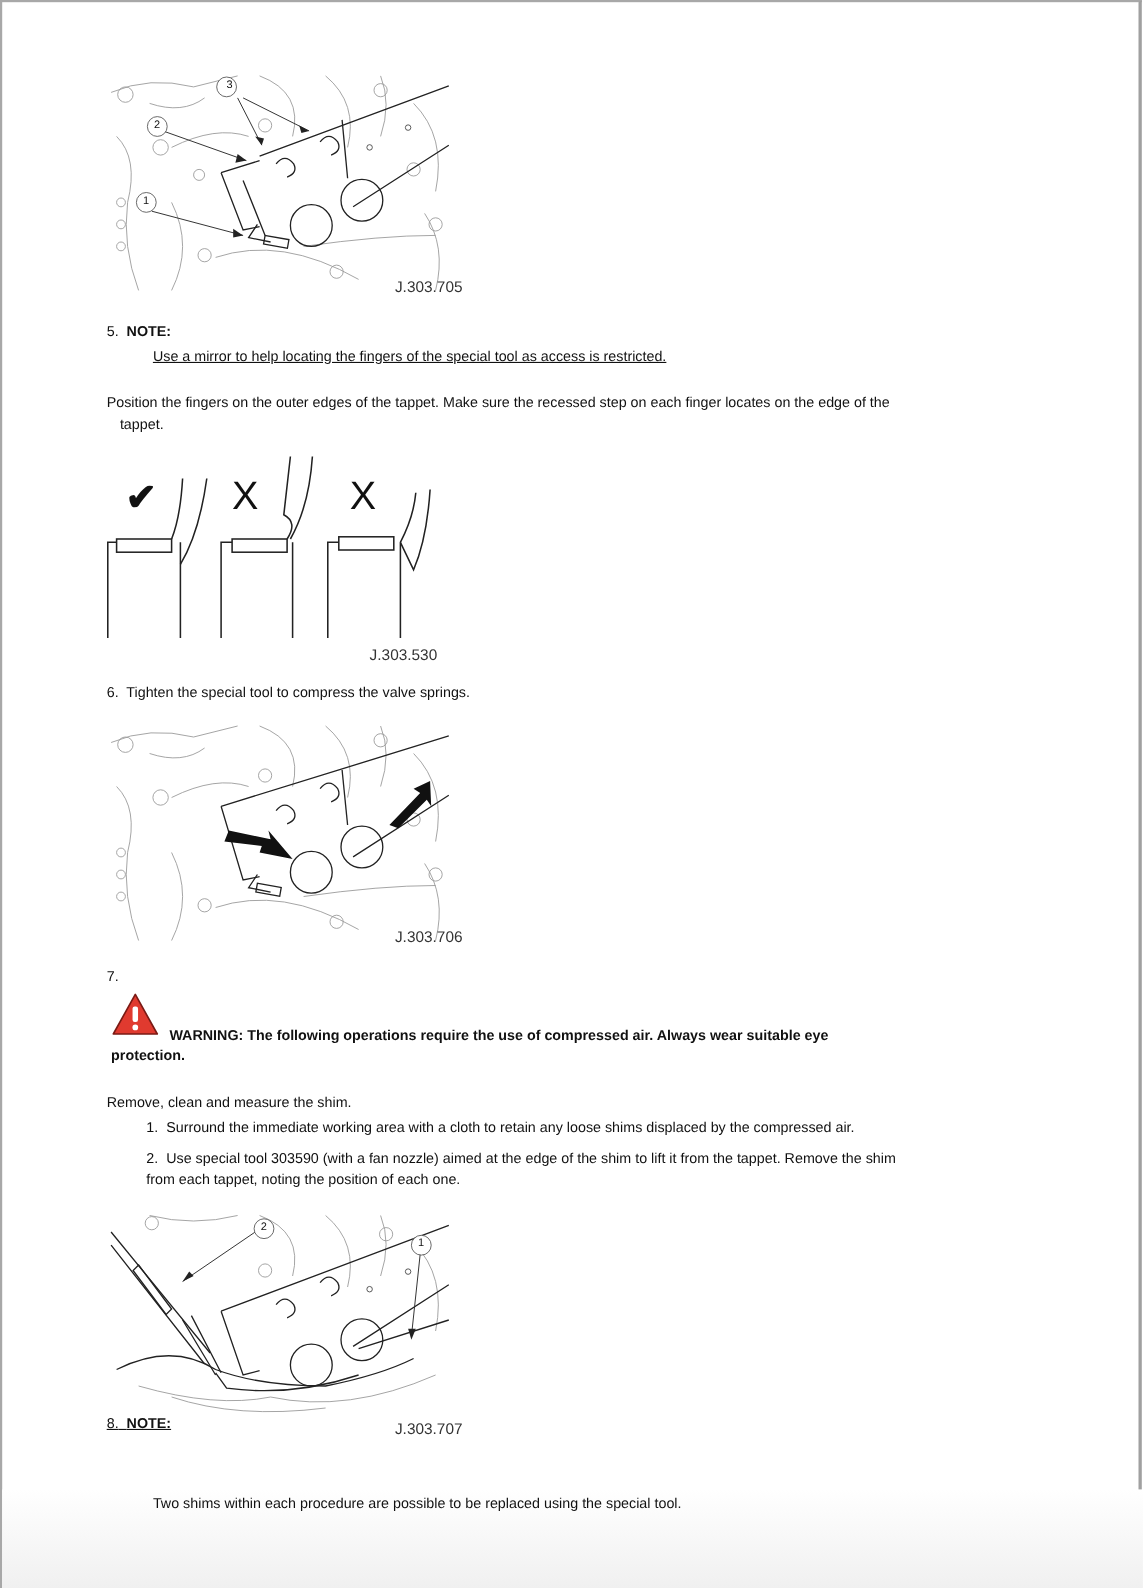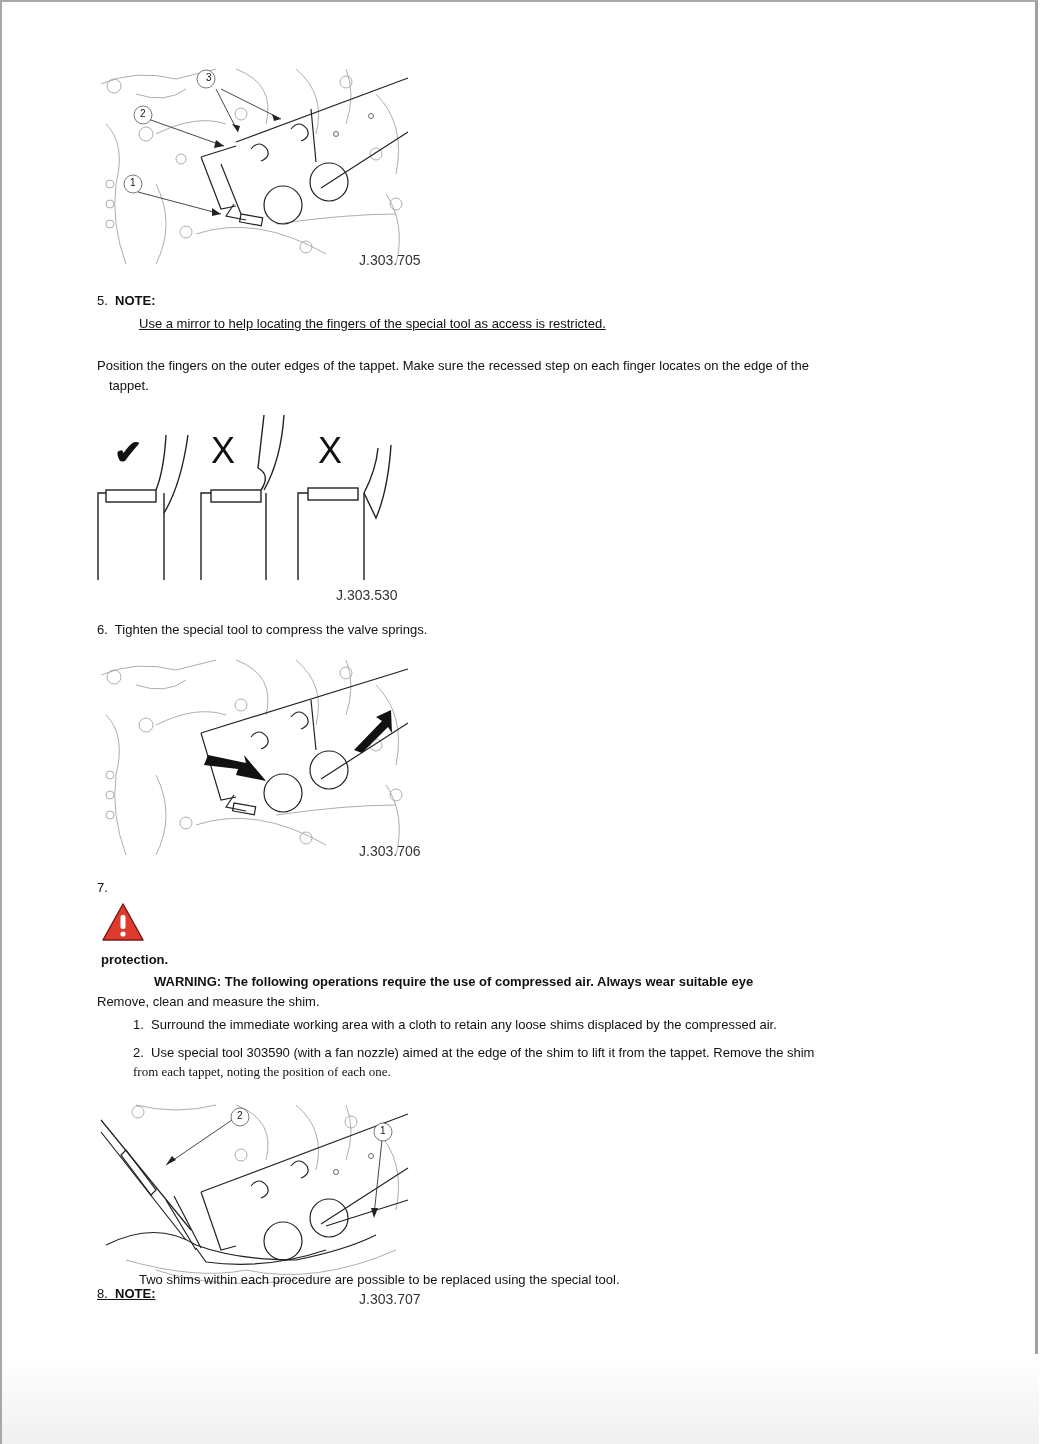--- a/index.html
+++ b/index.html
@@ -151,32 +151,32 @@
 </div>
 
 <div class="abs txt" style="left:97px; top:878px;">7.</div>
 <div class="abs" style="left:101px; top:902px;">
   <svg width="44" height="42" viewBox="0 0 44 42">
     <polygon points="22,2 42,38 2,38" fill="#e03a2f" stroke="#7a1a14" stroke-width="1.5" stroke-linejoin="round"></polygon>
     <rect x="19.5" y="13" width="5" height="14" rx="2" fill="#fff"></rect>
     <circle cx="22" cy="32" r="2.6" fill="#fff"></circle>
   </svg>
 </div>
-<div class="abs txt bold" style="left:154px; top:931px;margin-top:41px;">WARNING: The following operations require the use of compressed air. Always wear suitable eye</div>
+<div class="abs txt bold" style="left:154px; top:931px;">WARNING: The following operations require the use of compressed air. Always wear suitable eye</div>
 <div class="abs txt bold" style="left:101px; top:950px;">protection.</div>
 <div class="abs txt" style="left:97px; top:992px;">Remove, clean and measure the shim.</div>
 <div class="abs txt" style="left:133px; top:1015px;">
   <span>1.</span>&nbsp;
   <span>Surround the immediate working area with a cloth to retain any loose shims displaced by the compressed air.</span>
 </div>
 <div class="abs txt" style="left:133px; top:1043px;">
   <span>2.</span>&nbsp;
   <span>Use special tool 303590 (with a fan nozzle) aimed at the edge of the shim to lift it from the tappet. Remove the shim</span>
 </div>
-<div class="abs txt" style="left:133px; top:1062px;font-family:Liberation Serif, serif;">from each tappet, noting the position of each one.</div>
+<div class="abs txt" style="left:133px; top:1062px;">from each tappet, noting the position of each one.</div>
 
 <div class="fig" style="left:96px; top:1100px;">
   <svg width="320" height="205" viewBox="0 0 320 205" fill="none" stroke="#999" stroke-width="0.8">
     <path d="M40 5 Q80 15 120 5 M140 5 Q180 20 170 60 M200 5 Q230 30 220 70 M250 5 Q260 30 250 60 M280 30 Q310 60 300 110 M30 160 Q100 180 150 170 Q220 185 300 150 M60 170 Q120 190 200 180"></path>
     <circle cx="42" cy="12" r="6"></circle>
       <circle cx="145" cy="55" r="6"></circle>
       <circle cx="255" cy="22" r="6"></circle>
     <g stroke="#222" stroke-width="1.2">
       <path d="M5 20 L95 130 M5 32 L90 140"></path>
       <path d="M30 50 L60 90 L55 95 L25 55 Z"></path>
@@ -206,13 +206,13 @@
   </svg>
   <span class="abs" style="left:141px; top:10px; font-size:10px;">2</span>
   <span class="abs" style="left:284px; top:25px; font-size:10px;">1</span>
   <span class="figlabel" style="left:263px; top:191px;">J.303.707</span>
 </div>
 
 <div class="abs txt" style="left:97px; top:1284px;text-decoration:underline;">
   <span>8.</span>&nbsp;
   <span class="bold">NOTE:</span>
 </div>
-<div class="abs txt" style="left:139px; top:1270px;">Two shims within each procedure are possible to be replaced using the special tool.</div>
+<div class="abs txt" style="left:139px; top:1357px;">Two shims within each procedure are possible to be replaced using the special tool.</div>
 
 </body></html>

